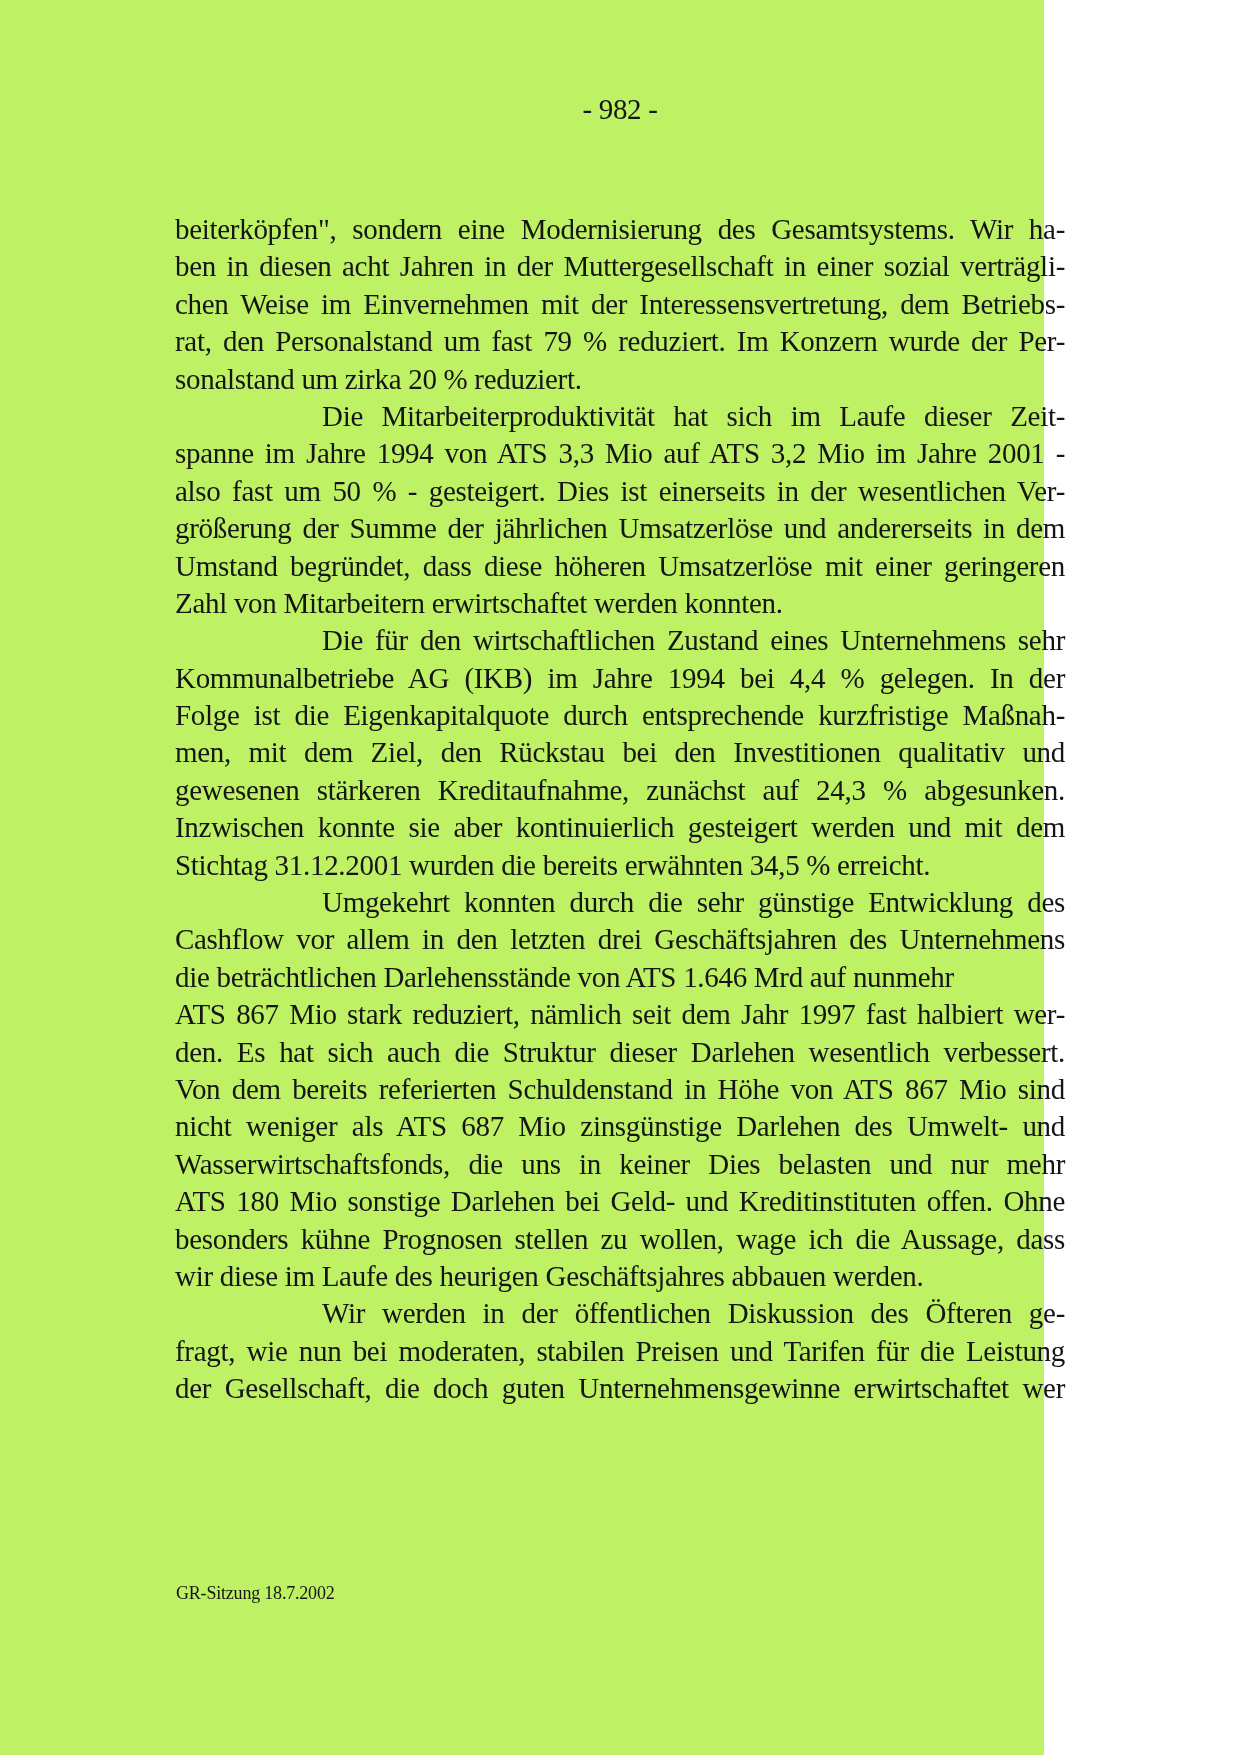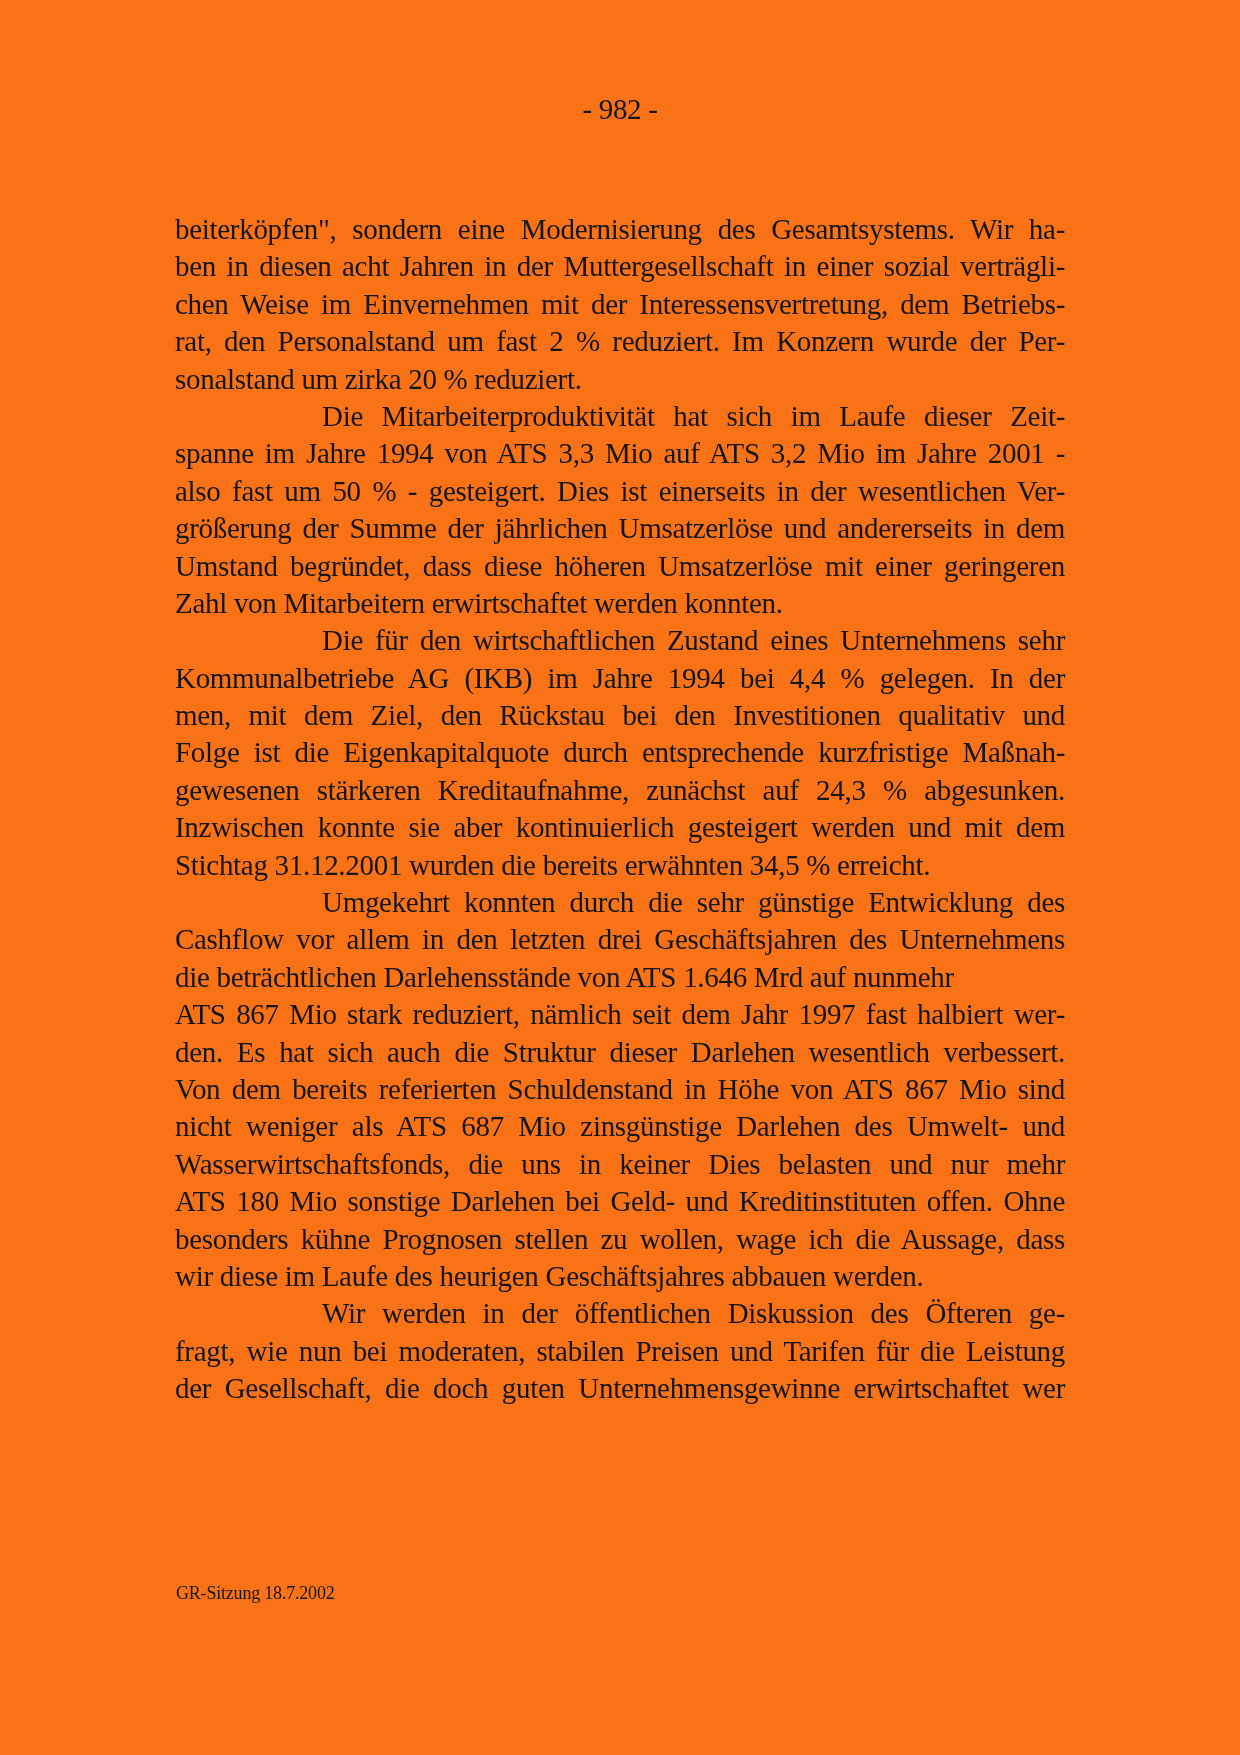--- a/index.html
+++ b/index.html
@@ -8,22 +8,22 @@
     height: 1755px;
     background: #ffffff;
     position: relative;
     font-family: "Liberation Serif", "DejaVu Serif", serif;
     color: #151515;
     overflow: hidden;
   }
   .page {
     position: absolute;
     left: 0; top: 0;
-    width: 1240px; height: 1755px;
-    background: #f97316;
+    width: 1044px; height: 1755px;
+    background: #bef264;
   }
   .page-number {
     position: absolute;
     left: 175px;
     top: 91px;
     width: 890px;
     text-align: center;
     font-size: 29px;
     line-height: 37.4px;
     letter-spacing: -0.3px;
@@ -64,32 +64,32 @@
 <body>
 
 <div class="page">
 
   <div class="page-number">- 982 -</div>
 
   <div class="body-text">
     <div class="ln jf">beiterköpfen", sondern eine Modernisierung des Gesamtsystems. Wir ha-</div>
     <div class="ln jf">ben in diesen acht Jahren in der Muttergesellschaft in einer sozial verträgli-</div>
     <div class="ln jf">chen Weise im Einvernehmen mit der Interessensvertretung, dem Betriebs-</div>
-    <div class="ln jf">rat, den Personalstand um fast 2 % reduziert. Im Konzern wurde der Per-</div>
+    <div class="ln jf">rat, den Personalstand um fast 79 % reduziert. Im Konzern wurde der Per-</div>
     <div class="ln">sonalstand um zirka 20 % reduziert.</div>
     <div class="ln jf in">Die Mitarbeiterproduktivität hat sich im Laufe dieser Zeit-</div>
     <div class="ln jf">spanne im Jahre 1994 von ATS 3,3 Mio auf ATS 3,2 Mio im Jahre 2001 -</div>
     <div class="ln jf">also fast um 50 % - gesteigert. Dies ist einerseits in der wesentlichen Ver-</div>
     <div class="ln jf">größerung der Summe der jährlichen Umsatzerlöse und andererseits in dem</div>
     <div class="ln jf">Umstand begründet, dass diese höheren Umsatzerlöse mit einer geringeren</div>
     <div class="ln">Zahl von Mitarbeitern erwirtschaftet werden konnten.</div>
     <div class="ln jf in">Die für den wirtschaftlichen Zustand eines Unternehmens sehr</div>
     <div class="ln jf">Kommunalbetriebe AG (IKB) im Jahre 1994 bei 4,4 % gelegen. In der</div>
+    <div class="ln jf">Folge ist die Eigenkapitalquote durch entsprechende kurzfristige Maßnah-</div>
     <div class="ln jf">men, mit dem Ziel, den Rückstau bei den Investitionen qualitativ und</div>
-    <div class="ln jf">Folge ist die Eigenkapitalquote durch entsprechende kurzfristige Maßnah-</div>
     <div class="ln jf">gewesenen stärkeren Kreditaufnahme, zunächst auf 24,3 % abgesunken.</div>
     <div class="ln jf">Inzwischen konnte sie aber kontinuierlich gesteigert werden und mit dem</div>
     <div class="ln">Stichtag 31.12.2001 wurden die bereits erwähnten 34,5 % erreicht.</div>
     <div class="ln jf in">Umgekehrt konnten durch die sehr günstige Entwicklung des</div>
     <div class="ln jf">Cashflow vor allem in den letzten drei Geschäftsjahren des Unternehmens</div>
     <div class="ln">die beträchtlichen Darlehensstände von ATS 1.646 Mrd auf nunmehr</div>
     <div class="ln jf">ATS 867 Mio stark reduziert, nämlich seit dem Jahr 1997 fast halbiert wer-</div>
     <div class="ln jf">den. Es hat sich auch die Struktur dieser Darlehen wesentlich verbessert.</div>
     <div class="ln jf">Von dem bereits referierten Schuldenstand in Höhe von ATS 867 Mio sind</div>
     <div class="ln jf">nicht weniger als ATS 687 Mio zinsgünstige Darlehen des Umwelt- und</div>

